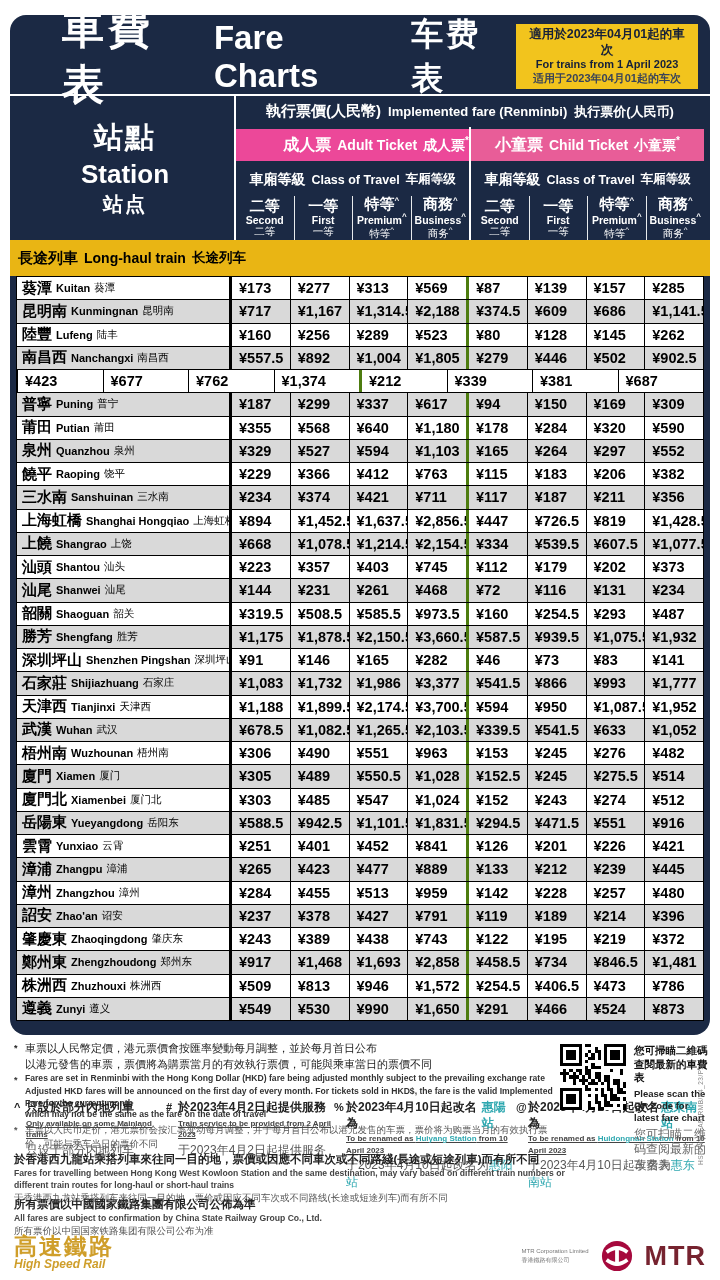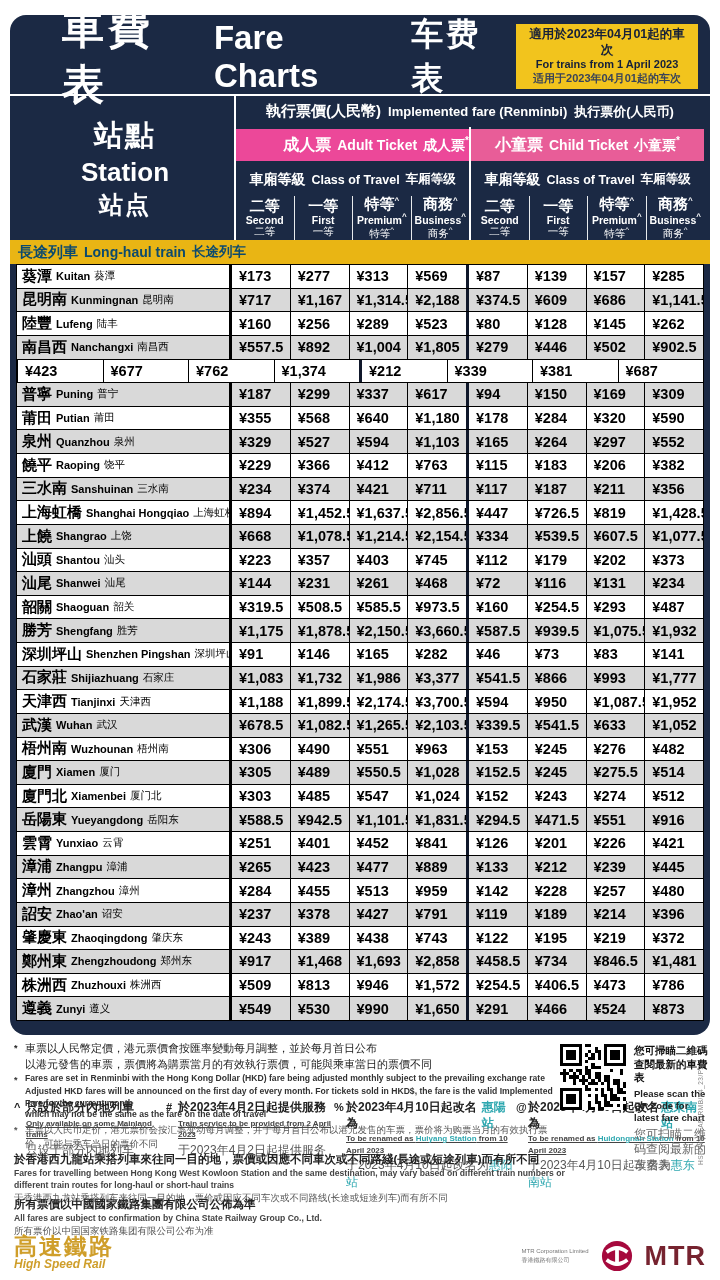--- a/index.html
+++ b/index.html
@@ -15,21 +15,21 @@
   .badge{margin-left:auto;background:#f2c41d;color:#15203a;text-align:center;padding:3px 7px;line-height:1.25;}
   .badge .b1{font-size:12.5px;font-weight:bold;}
   .badge .b2{font-size:11px;font-weight:bold;}
   .badge .b3{font-size:11px;font-weight:bold;color:#3a4458;}
   
   .header-grid{height:144px;display:flex;box-sizing:border-box;padding:0 6px;}
   .station-head{width:218px;border-right:2px solid #fff;display:flex;flex-direction:column;
                 align-items:center;justify-content:center;gap:1px;}
   .sh1{font-size:29px;font-weight:bold;letter-spacing:2px;}
   .sh2{font-size:26px;font-weight:bold;}
-  .sh3{font-size:24px;font-weight:bold;letter-spacing:2px;}
+  .sh3{font-size:20px;font-weight:bold;letter-spacing:2px;}
   .fare-head{flex:1;display:flex;flex-direction:column;min-width:0;}
   .impl-row{height:31px;display:flex;align-items:center;justify-content:center;gap:7px;white-space:nowrap;}
   .impl-trad{font-size:15px;font-weight:bold;}
   .impl-en{font-size:13px;font-weight:bold;}
   .impl-simp{font-size:13px;font-weight:bold;}
   .ticket-row{height:36px;display:flex;}
   .ticket-row .half{flex:1;display:flex;}
   .ticket-row .half.child{border-left:2px solid #fff;}
   .bar{flex:1;margin:2px 0;display:flex;align-items:center;justify-content:center;gap:6px;white-space:nowrap;}
   .bar.adult{background:#ec4899;justify-content:flex-end;}
@@ -47,38 +47,38 @@
   .cols-row{flex:1;display:flex;}
   .cols-row .half{flex:1;display:flex;}
   .cols-row .half.child{border-left:2px solid #fff;}
   .colcell{flex:1;display:flex;flex-direction:column;align-items:center;justify-content:center;line-height:1.12;}
   .colcell + .colcell{border-left:1px solid rgba(255,255,255,.9);}
   .cl-trad{font-size:15px;font-weight:bold;}
   .cl-en{font-size:10.5px;font-weight:bold;}
   .cl-simp{font-size:10.5px;}
   .colcell sup{font-size:8px;}
   
-  .section-bar{height:24px;background:#e9b514;color:#0c4a6e;display:flex;align-items:center;gap:6px;padding-left:8px;}
+  .section-bar{height:36px;background:#e9b514;color:#000000;display:flex;align-items:center;gap:6px;padding-left:8px;}
   .sec1{font-size:15px;font-weight:bold;}
   .sec2{font-size:14px;font-weight:bold;}
   .sec3{font-size:13.5px;font-weight:bold;}
   
   .table-body{flex:1;margin:0 6px 14px 6px;background:#fff;color:#000;display:flex;flex-direction:column;
               border:1px solid #000;box-sizing:border-box;}
   .trow{flex:1;display:flex;min-height:0;}
   .trow + .trow{border-top:1px solid #000;}
   .trow.alt{background:#d9d9d9;}
   .stcell{width:214px;border-right:2.5px solid #000;display:flex;align-items:center;gap:4px;
           padding-left:5px;box-sizing:border-box;white-space:nowrap;overflow:hidden;}
   .st-trad{font-size:15px;font-weight:bold;}
   .st-en{font-size:11px;font-weight:bold;}
   .st-simp{font-size:10.5px;}
   .fcell{flex:1;display:flex;align-items:center;padding-left:7px;font-size:14.5px;font-weight:bold;
          border-left:1px solid #000;box-sizing:border-box;white-space:nowrap;overflow:hidden;}
-  .fcell.thick{border-left:3px solid #0f172a;}
+  .fcell.thick{border-left:3px solid #4d7c0f;}
   
   .fnote{position:absolute;color:#222;}
   .fl{display:flex;align-items:flex-start;}
   .fl .mk{width:11px;flex:0 0 11px;font-size:9px;font-weight:bold;padding-top:1px;}
   .fl.trad{font-size:11px;line-height:1.45;color:#222;}
   .fl.en{font-size:8.6px;font-weight:bold;line-height:1.35;color:#333;}
   .fl.simp{font-size:9.5px;line-height:1.5;color:#555;margin-top:2px;}
   .sym-cols{position:absolute;left:14px;top:1100px;width:692px;display:flex;}
   .symcol{display:flex;flex-direction:column;}
   .symcol .l1{font-size:12px;font-weight:bold;color:#222;display:flex;line-height:1.3;}

